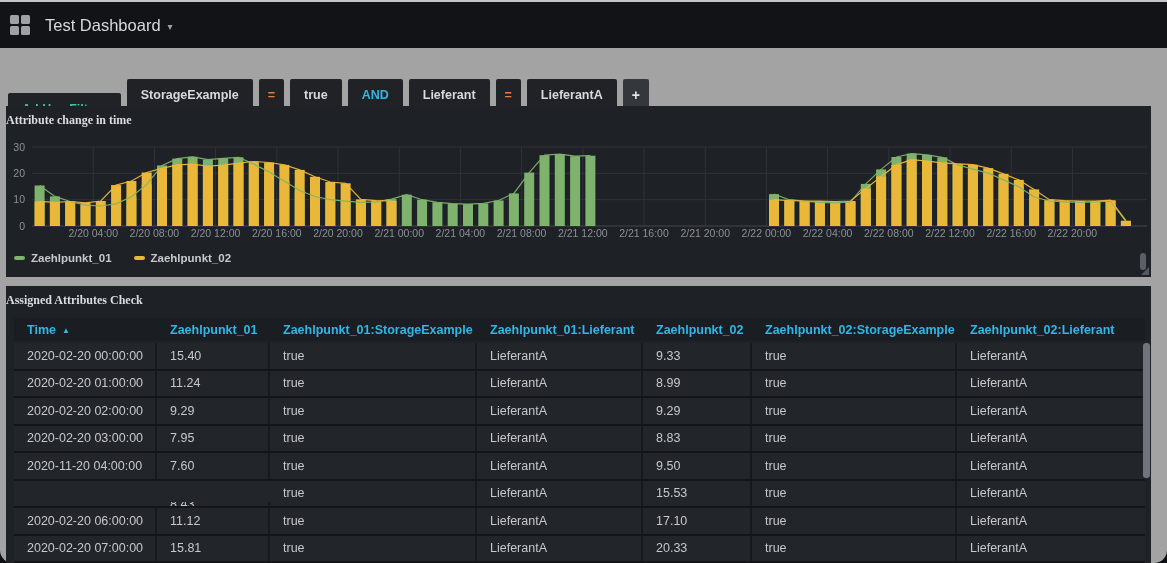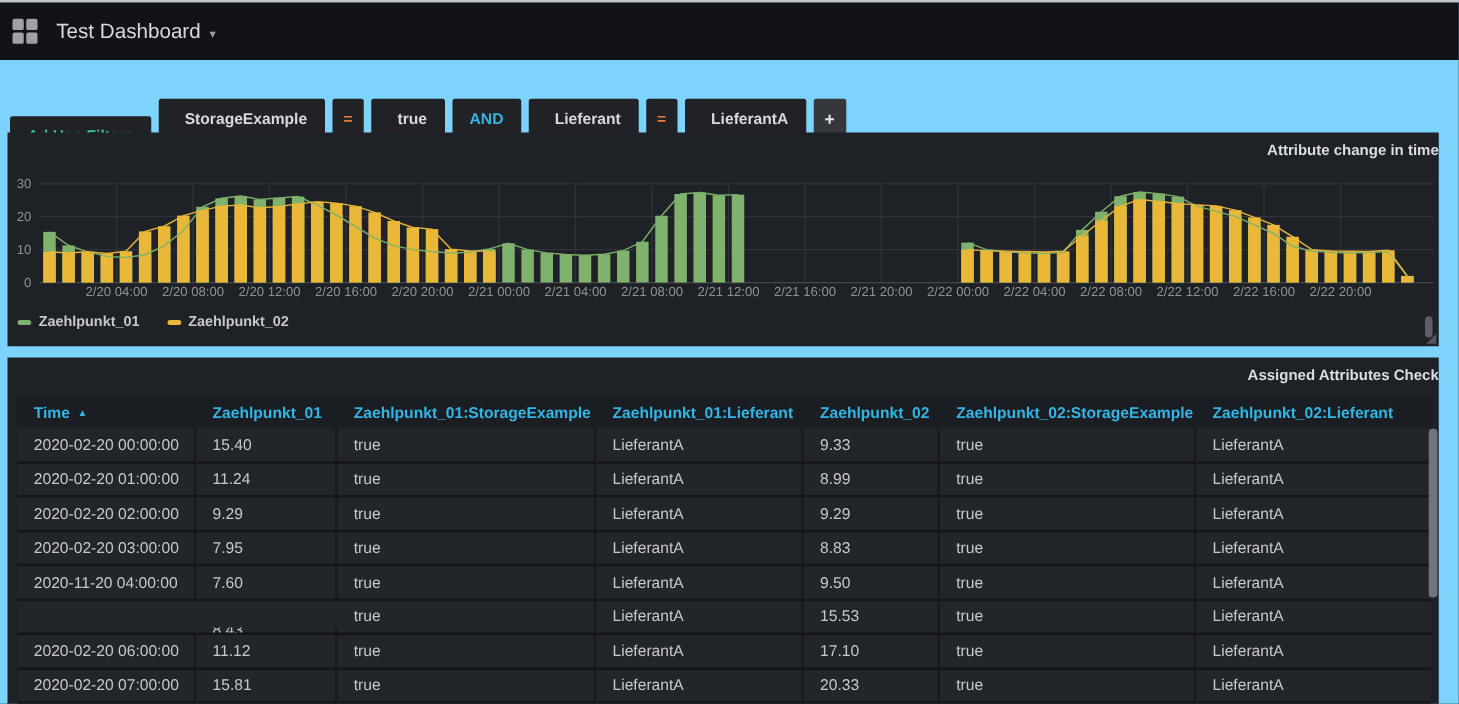--- a/index.html
+++ b/index.html
@@ -1,45 +1,45 @@
 <!DOCTYPE html>
 <html><head>
 <meta charset="utf-8">
 <style>
   html,body{margin:0;padding:0;background:#0e0f12;}
   body{width:1167px;height:563px;overflow:hidden;font-family:"Liberation Sans",sans-serif;
        -webkit-font-smoothing:antialiased;}
-  .page{position:relative;width:1167px;height:563px;background:#7dd3fc;}
+  .page{position:relative;width:1167px;height:563px;background:#a3a3a3;border-radius:13px;}
   .top-edge{position:absolute;top:0;left:0;width:100%;height:2px;background:#c3c4c6;}
 
   
   .navbar{position:absolute;top:2px;left:0;width:100%;height:46px;display:flex;align-items:center;
           padding-left:10px;box-sizing:border-box;background:#121316;}
   .grid-icon{display:grid;grid-template-columns:9px 9px;grid-template-rows:9px 9px;gap:2px;
              margin-right:15px;cursor:pointer;}
   .grid-icon i{background:#9fa1a4;border-radius:1.5px;display:block;}
   .dash-title{display:flex;align-items:center;background:none;border:none;cursor:pointer;
               color:#d8d9da;font-family:inherit;font-size:16.5px;font-weight:500;padding:0;}
   .caret{color:#9aa0a6;font-size:10px;margin-left:7px;padding-top:3px;}
 
   
   .filters{position:absolute;top:64px;left:8px;display:flex;gap:6px;align-items:center;}
   #filter-chips{display:flex;gap:6px;align-items:center;}
   .chip{height:32px;display:flex;align-items:center;background:#202226;border:none;border-radius:2px;
         padding:0 14px;color:#d8d9da;font-family:inherit;font-size:12.5px;font-weight:700;cursor:pointer;}
   .chip-label{color:#3bc4a5;cursor:default;margin-top:29px;}
   .chip-op{color:#eb7b3c;padding:0 9px;}
   .chip-cond{color:#33b5e5;}
-  .chip-key,.chip-value{color:#d8d9da;padding-left:21px;}
+  .chip-key,.chip-value{color:#d8d9da;}
   .plus-chip{background:#34373c;padding:0 9px;color:#e4e5e6;font-size:14px;font-weight:700;}
 
   
   .panel{position:absolute;left:6px;width:1145px;background:#1e2126;box-sizing:border-box;}
-  .panel-title{margin:0;text-align:right;color:#dcdde0;font-size:12px;font-weight:700;
-               padding-top:7px;cursor:pointer;}
+  .panel-title{margin:0;text-align:left;color:#dcdde0;font-size:12px;font-weight:700;
+               padding-top:7px;cursor:pointer;font-family:Liberation Serif, serif;}
   .chart-panel{top:106px;height:171px;}
   .table-panel{top:286px;height:277px;overflow:hidden;}
 
   #chart-svg{position:absolute;top:24px;left:2px;display:block;}
   .legend{position:absolute;left:8px;top:146px;display:flex;gap:22px;align-items:center;}
   .legend-item{display:flex;align-items:center;gap:6px;cursor:pointer;}
   .legend-swatch{width:11px;height:4px;border-radius:2px;display:inline-block;}
   .legend-label{color:#c7c8ca;font-size:11.5px;font-weight:700;}
 
   .panel-scrollbar{position:absolute;right:5px;top:147px;width:6px;height:17px;background:#5c6066;

